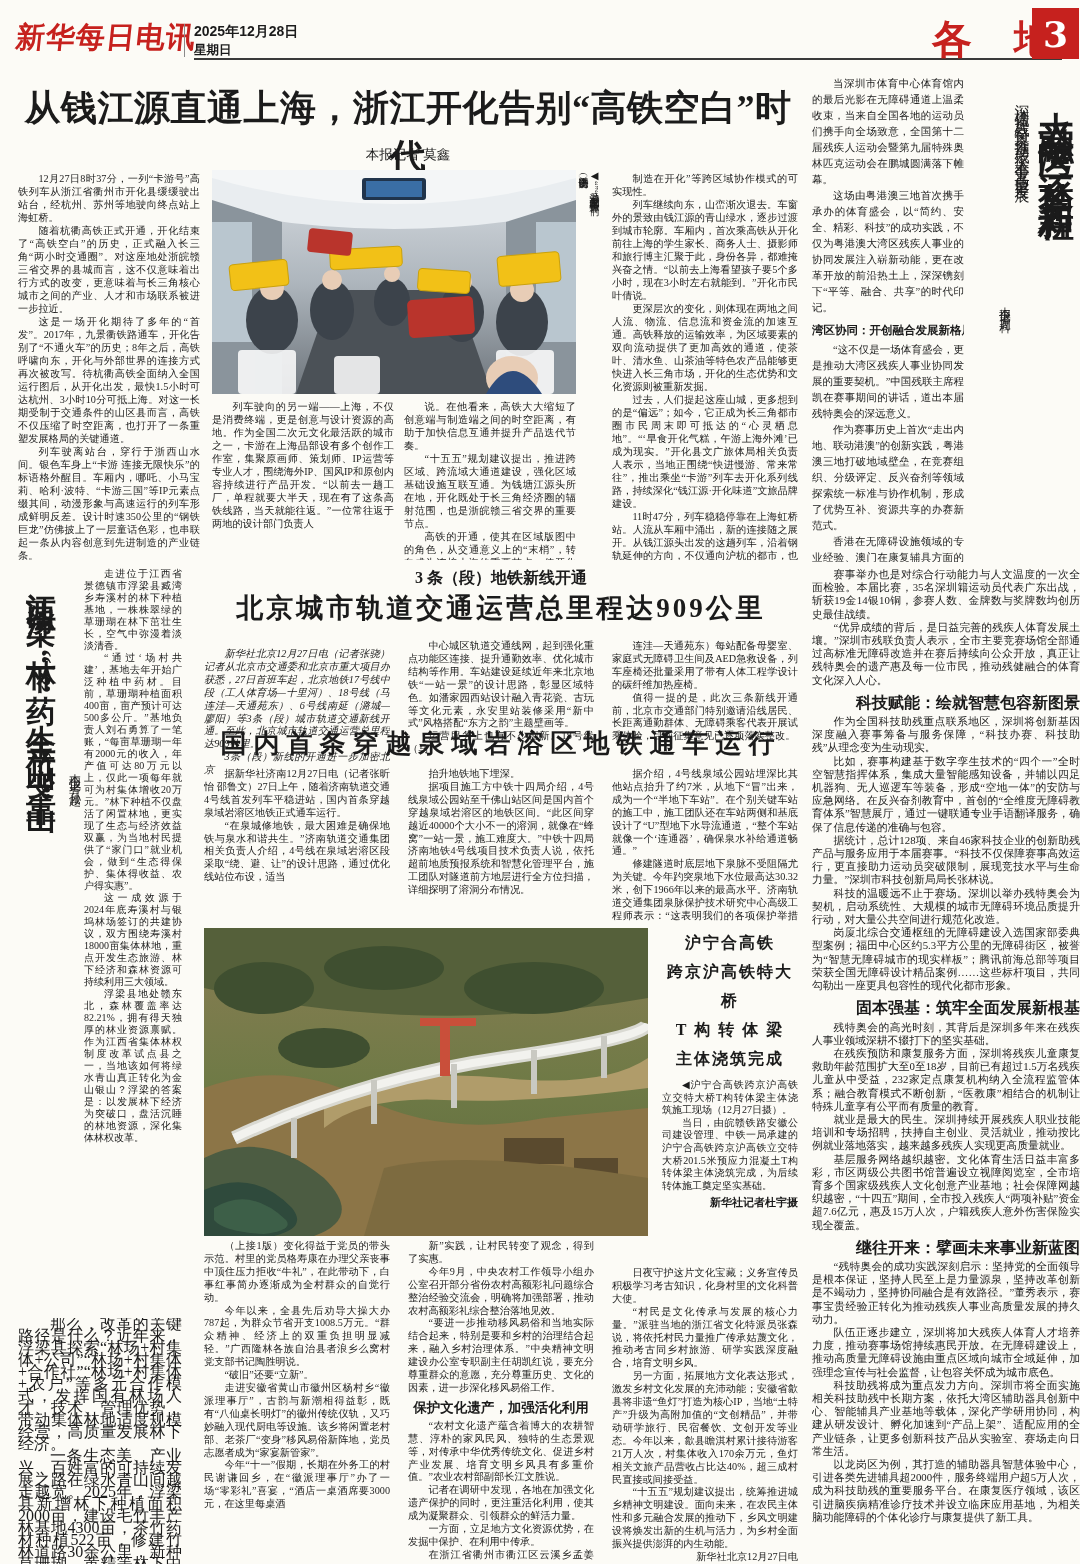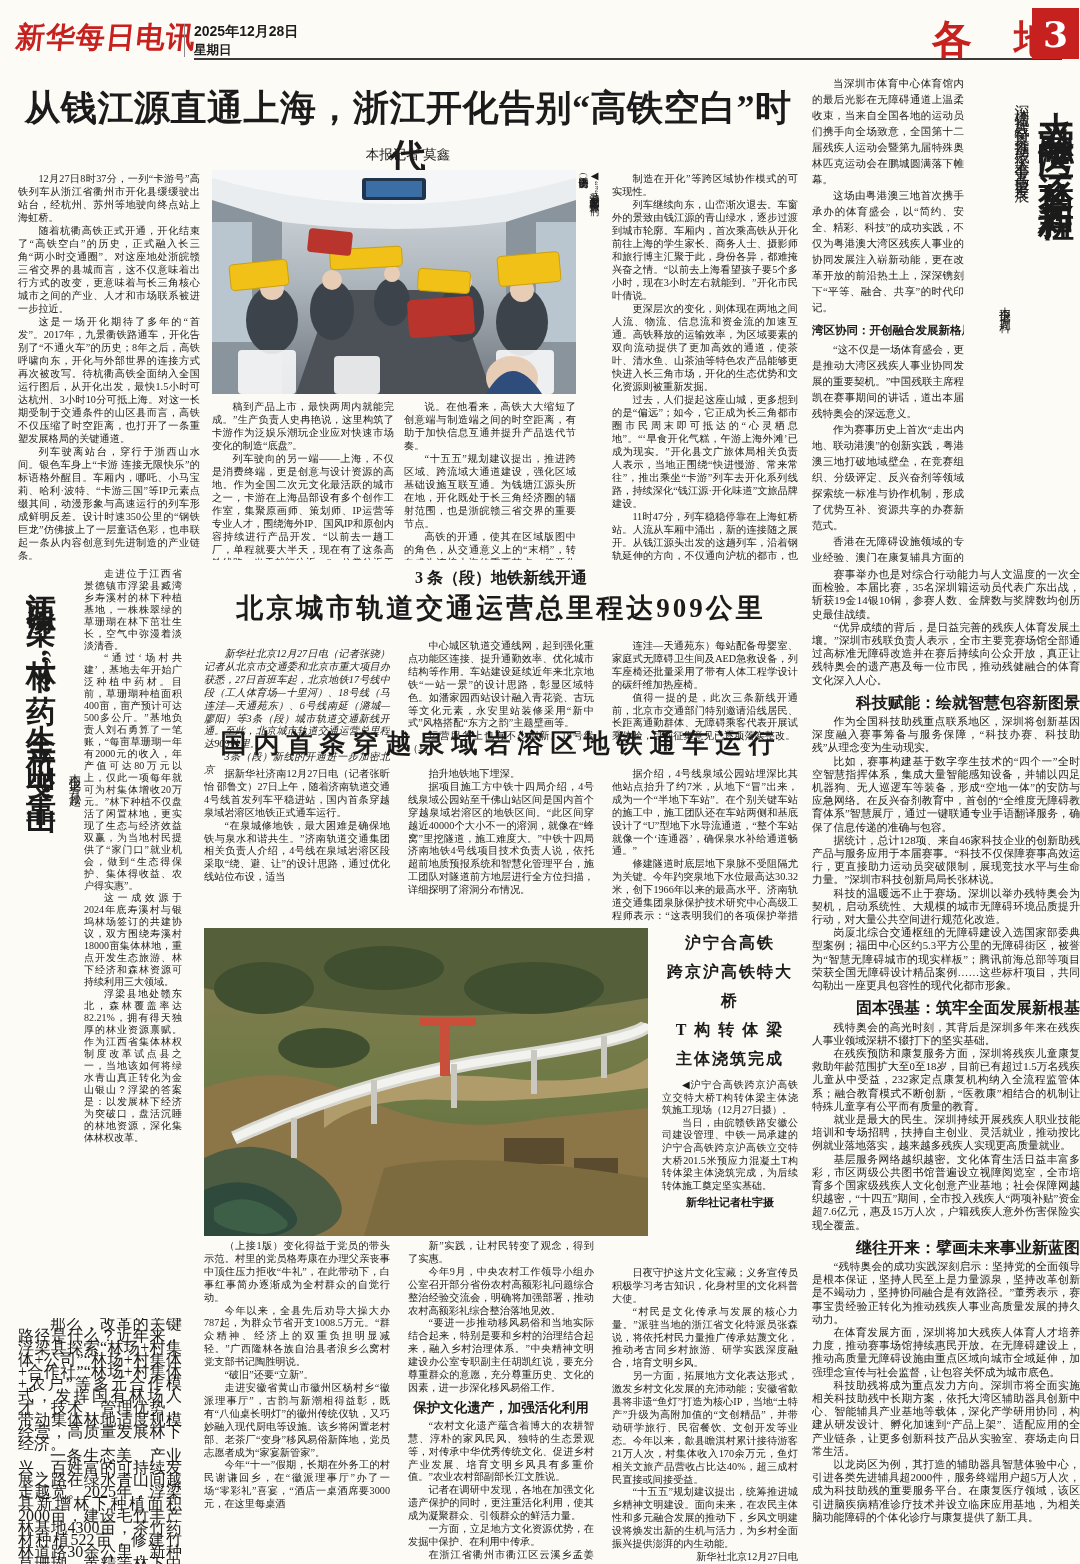--- a/index.html
+++ b/index.html
@@ -55,21 +55,21 @@
   .jinan-head { position:absolute; left:204px; top:726px; width:594px; text-align:center; font-size:26px; font-weight:700; letter-spacing:7px; }
   .jinan-c1 { left:204px; top:768px; width:186px; height:154px; }
   .jinan-c2 { left:408px; top:768px; width:186px; height:154px; }
   .jinan-c3 { left:612px; top:768px; width:186px; height:154px; }
   
   .bridge-photo { position:absolute; left:204px; top:928px; width:444px; height:308px; overflow:hidden; background:#7b8450; }
   .bp-cap { position:absolute; left:662px; top:928px; width:136px; height:308px; overflow:hidden; }
   .bp-title p { text-align:center; font-size:16px; font-weight:700; letter-spacing:2px; line-height:29px; text-indent:0; }
   .bp-text { margin-top:6px; font-size:10px; line-height:12.6px; }
   .bp-text p { text-indent:2em; text-align:justify; }
-  .bp-credit { margin-top:3px; font-size:11px; font-weight:700; text-align:center; }
+  .bp-credit { margin-top:3px; font-size:11px; font-weight:700; text-align:right; }
   
   .cont-a { left:204px; top:1240px; width:186px; height:322px; }
   .cont-b { left:408px; top:1240px; width:186px; height:322px; }
   .cont-c { left:612px; top:1240px; width:186px; height:322px;margin-top:27px; }
   .cont-sub { text-align:center; font-size:13.5px; font-weight:800; margin:7px 0 5px; text-indent:0 !important; }
   .dateline { text-align:right; font-weight:400; text-indent:0 !important; }
   
   .ra { position:absolute; left:812px; top:70px; width:268px; height:1494px; }
   .ra-titleblock { position:absolute; right:0; top:12px; width:110px; height:480px; writing-mode:vertical-rl; }
   .ra-head { font-size:36px; font-weight:900; letter-spacing:9px; }
@@ -160,21 +160,20 @@
         </g>
         <ellipse cx="300" cy="208" rx="26" ry="22" fill="#e8cdb6"></ellipse>
         <path d="M274,224 Q300,178 330,224 Z" fill="#2e4c7c"></path>
       </svg>
     </div>
     <div class="lead-caption">◀“卡游号”首发列车上的“体验官”们。
 （受访者供图）</div>
   </div>
 
   <div class="bodycol cols lead-c2">
-      <p>稿到产品上市，最快两周内就能完成。”生产负责人史冉艳说，这里构筑了卡游作为泛娱乐潮玩企业应对快速市场变化的制造“底盘”。</p>
       <p>列车驶向的另一端——上海，不仅是消费终端，更是创意与设计资源的高地。作为全国二次元文化最活跃的城市之一，卡游在上海品部设有多个创作工作室，集聚原画师、策划师、IP运营等专业人才，围绕海外IP、国风IP和原创内容持续进行产品开发。“以前去一趟工厂，单程就要大半天，现在有了这条高铁线路，当天就能往返。”一位常往返于两地的设计部门负责人</p>
     </div>
   <div class="bodycol cols lead-c3">
       <p>说。在他看来，高铁大大缩短了创意端与制造端之间的时空距离，有助于加快信息互通并提升产品迭代节奏。</p>
       <p>“十五五”规划建议提出，推进跨区域、跨流域大通道建设，强化区域基础设施互联互通。为钱塘江源头所在地，开化既处于长三角经济圈的辐射范围，也是浙皖赣三省交界的重要节点。</p>
       <p>高铁的开通，使其在区域版图中的角色，从交通意义上的“末梢”，转向成为连接山海的重要节点，使开化具备了承接创新资源、对接产业链条的基础条件，也大幅提升了“研发在沪杭、</p>
     </div>
   <div class="bodycol cols lead-c4">
       <p>制造在开化”等跨区域协作模式的可实现性。</p>
       <p>列车继续向东，山峦渐次退去。车窗外的景致由钱江源的青山绿水，逐步过渡到城市轮廓。车厢内，首次乘高铁从开化前往上海的学生家长、商务人士、摄影师和旅行博主汇聚于此，身份各异，都难掩兴奋之情。“以前去上海看望孩子要5个多小时，现在3小时左右就能到。”开化市民叶倩说。</p>
@@ -213,21 +212,21 @@
       <p>值得一提的是，此次三条新线开通前，北京市交通部门特别邀请沿线居民、长距离通勤群体、无障碍乘客代表开展试乘体验，目前征集意见已逐项落实整改。</p>
     </div>
 
   <h2 class="jinan-head">国内首条穿越泉域岩溶区地铁通车运行</h2>
   <div class="bodycol cols mcol jinan-c1">
       <p>据新华社济南12月27日电（记者张昕怡 邵鲁文）27日上午，随着济南轨道交通4号线首发列车平稳进站，国内首条穿越泉域岩溶区地铁正式通车运行。</p>
       <p>“在泉城修地铁，最大困难是确保地铁与泉水和谐共生。”济南轨道交通集团相关负责人介绍，4号线在泉域岩溶区段采取“绕、避、让”的设计思路，通过优化线站位布设，适当</p>
     </div>
   <div class="bodycol cols mcol jinan-c2">
       <p>抬升地铁地下埋深。</p>
-      <p>据项目施工方中铁十四局介绍，4号线泉域公园站至千佛山站区间是国内首个穿越泉域岩溶区的地铁区间。“此区间穿越近40000个大小不一的溶洞，就像在“蜂窝”里挖隧道，施工难度大。”中铁十四局济南地铁4号线项目技术负责人说，依托超前地质预报系统和智慧化管理平台，施工团队对隧道前方地层进行全方位扫描，详细探明了溶洞分布情况。</p>
+      <p>据项目施工方中铁十四局介绍，4号线泉域公园站至千佛山站区间是国内首个穿越泉域岩溶区的地铁区间。“此区间穿越近40000个大小不一的溶洞，就像在“蜂窝”一站一景，施工难度大。”中铁十四局济南地铁4号线项目技术负责人说，依托超前地质预报系统和智慧化管理平台，施工团队对隧道前方地层进行全方位扫描，详细探明了溶洞分布情况。</p>
     </div>
   <div class="bodycol cols mcol jinan-c3">
       <p>据介绍，4号线泉域公园站埋深比其他站点抬升了约7米，从地下“冒”出来，成为一个“半地下车站”。在个别关键车站的施工中，施工团队还在车站两侧和基底设计了“U”型地下水导流通道，“整个车站就像一个‘连通器’，确保泉水补给通道畅通。”</p>
       <p>修建隧道时底层地下泉脉不受阻隔尤为关键。今年趵突泉地下水位最高达30.32米，创下1966年以来的最高水平。济南轨道交通集团泉脉保护技术研究中心高级工程师表示：“这表明我们的各项保护举措和创新研发是科学有效的。”</p>
     </div>
 
   <div class="bridge-photo">
     <svg width="444" height="308" viewBox="0 0 444 308">
       <defs>
         <linearGradient id="land" x1="0" y1="0" x2="0" y2="1">
@@ -348,20 +347,20 @@
       <div class="ra-subhead">固本强基：筑牢全面发展新根基</div>
       <div>
           <p>残特奥会的高光时刻，其背后是深圳多年来在残疾人事业领域深耕不辍打下的坚实基础。</p>
           <p>在残疾预防和康复服务方面，深圳将残疾儿童康复救助年龄范围扩大至0至18岁，目前已有超过1.5万名残疾儿童从中受益，232家定点康复机构纳入全流程监管体系；融合教育模式不断创新，“医教康”相结合的机制让特殊儿童享有公平而有质量的教育。</p>
           <p>就业是最大的民生。深圳持续开展残疾人职业技能培训和专场招聘，扶持自主创业、灵活就业，推动按比例就业落地落实，越来越多残疾人实现更高质量就业。</p>
           <p>基层服务网络越织越密。文化体育生活日益丰富多彩，市区两级公共图书馆普遍设立视障阅览室，全市培育多个国家级残疾人文化创意产业基地；社会保障网越织越密，“十四五”期间，全市投入残疾人“两项补贴”资金超7.6亿元，惠及15万人次，户籍残疾人意外伤害保险实现全覆盖。</p>
         </div>
       <div class="ra-subhead">继往开来：擘画未来事业新蓝图</div>
       <div>
           <p>“残特奥会的成功实践深刻启示：坚持党的全面领导是根本保证，坚持人民至上是力量源泉，坚持改革创新是不竭动力，坚持协同融合是有效路径。”董秀表示，赛事宝贵经验正转化为推动残疾人事业高质量发展的持久动力。</p>
-          <p>在体育发展方面，深圳将加大残疾人体育人才培养力度，推动赛事场馆持续惠民开放。在无障碍建设上，推动高质量无障碍设施由重点区域向城市全域延伸，加强理念宣传与社会监督，让包容关怀成为城市底色。</p>
+          <p>队伍正逐步建立，深圳将加大残疾人体育人才培养力度，推动赛事场馆持续惠民开放。在无障碍建设上，推动高质量无障碍设施由重点区域向城市全域延伸，加强理念宣传与社会监督，让包容关怀成为城市底色。</p>
           <p>科技助残将成为重点发力方向。深圳市将全面实施相关科技助残中长期方案，依托大湾区辅助器具创新中心、智能辅具产业基地等载体，深化产学研用协同，构建从研发设计、孵化加速到“产品上架”、适配应用的全产业链条，让更多创新科技产品从实验室、赛场走向日常生活。</p>
           <p>以龙岗区为例，其打造的辅助器具智慧体验中心，引进各类先进辅具超2000件，服务终端用户超5万人次，成为科技助残的重要服务平台。在康复医疗领域，该区引进脑疾病精准诊疗技术并设立临床应用基地，为相关脑功能障碍的个体化诊疗与康复提供了新工具。</p>
         </div>
     </div>
   </div>
 
 </div>
 
 </body></html>

